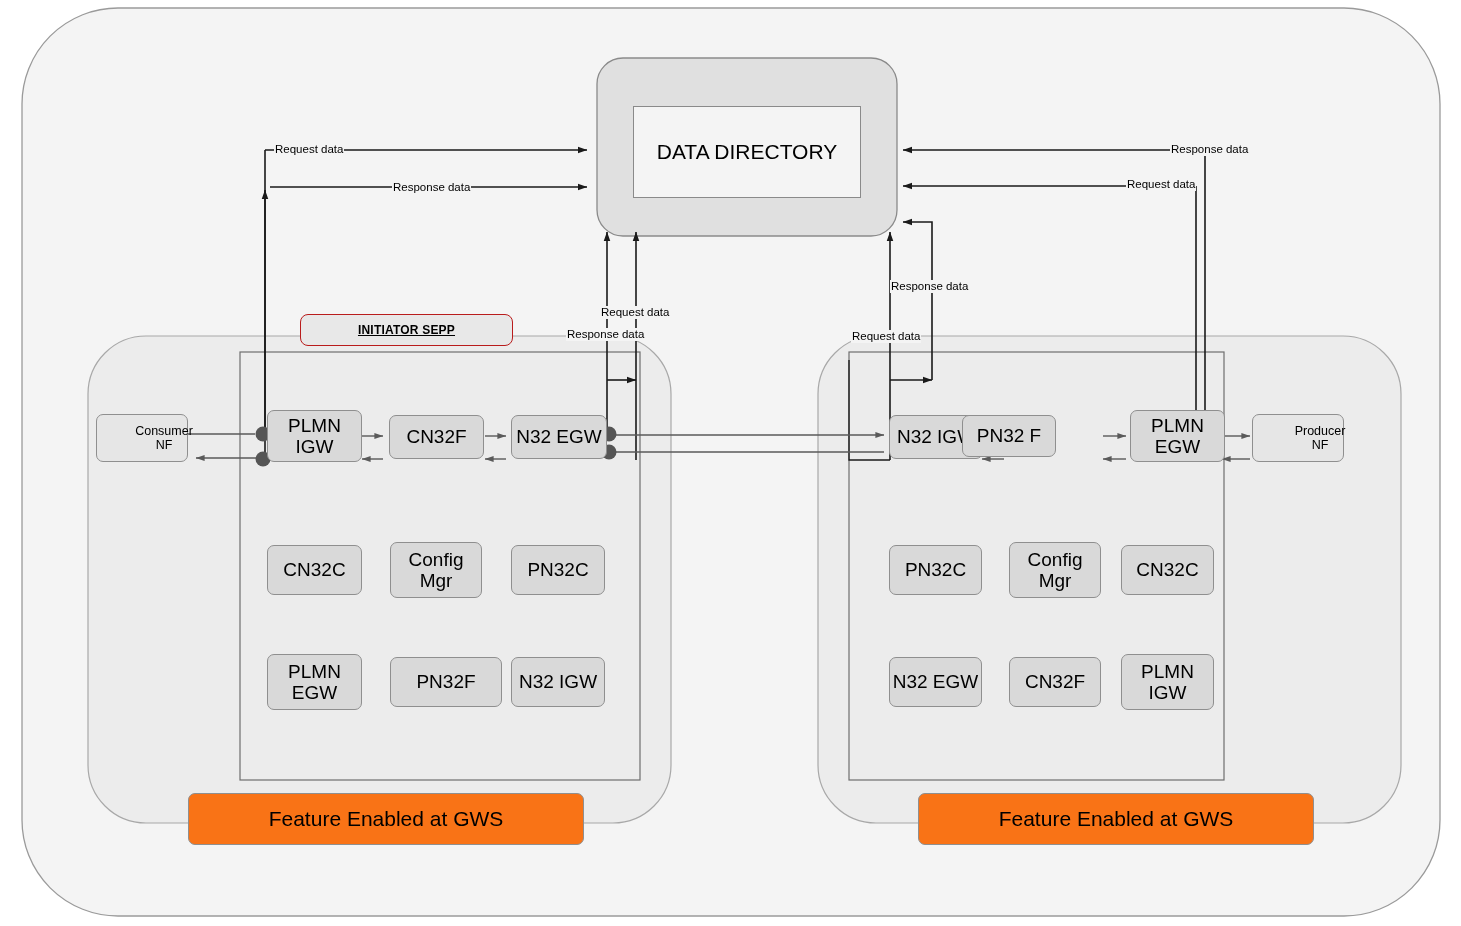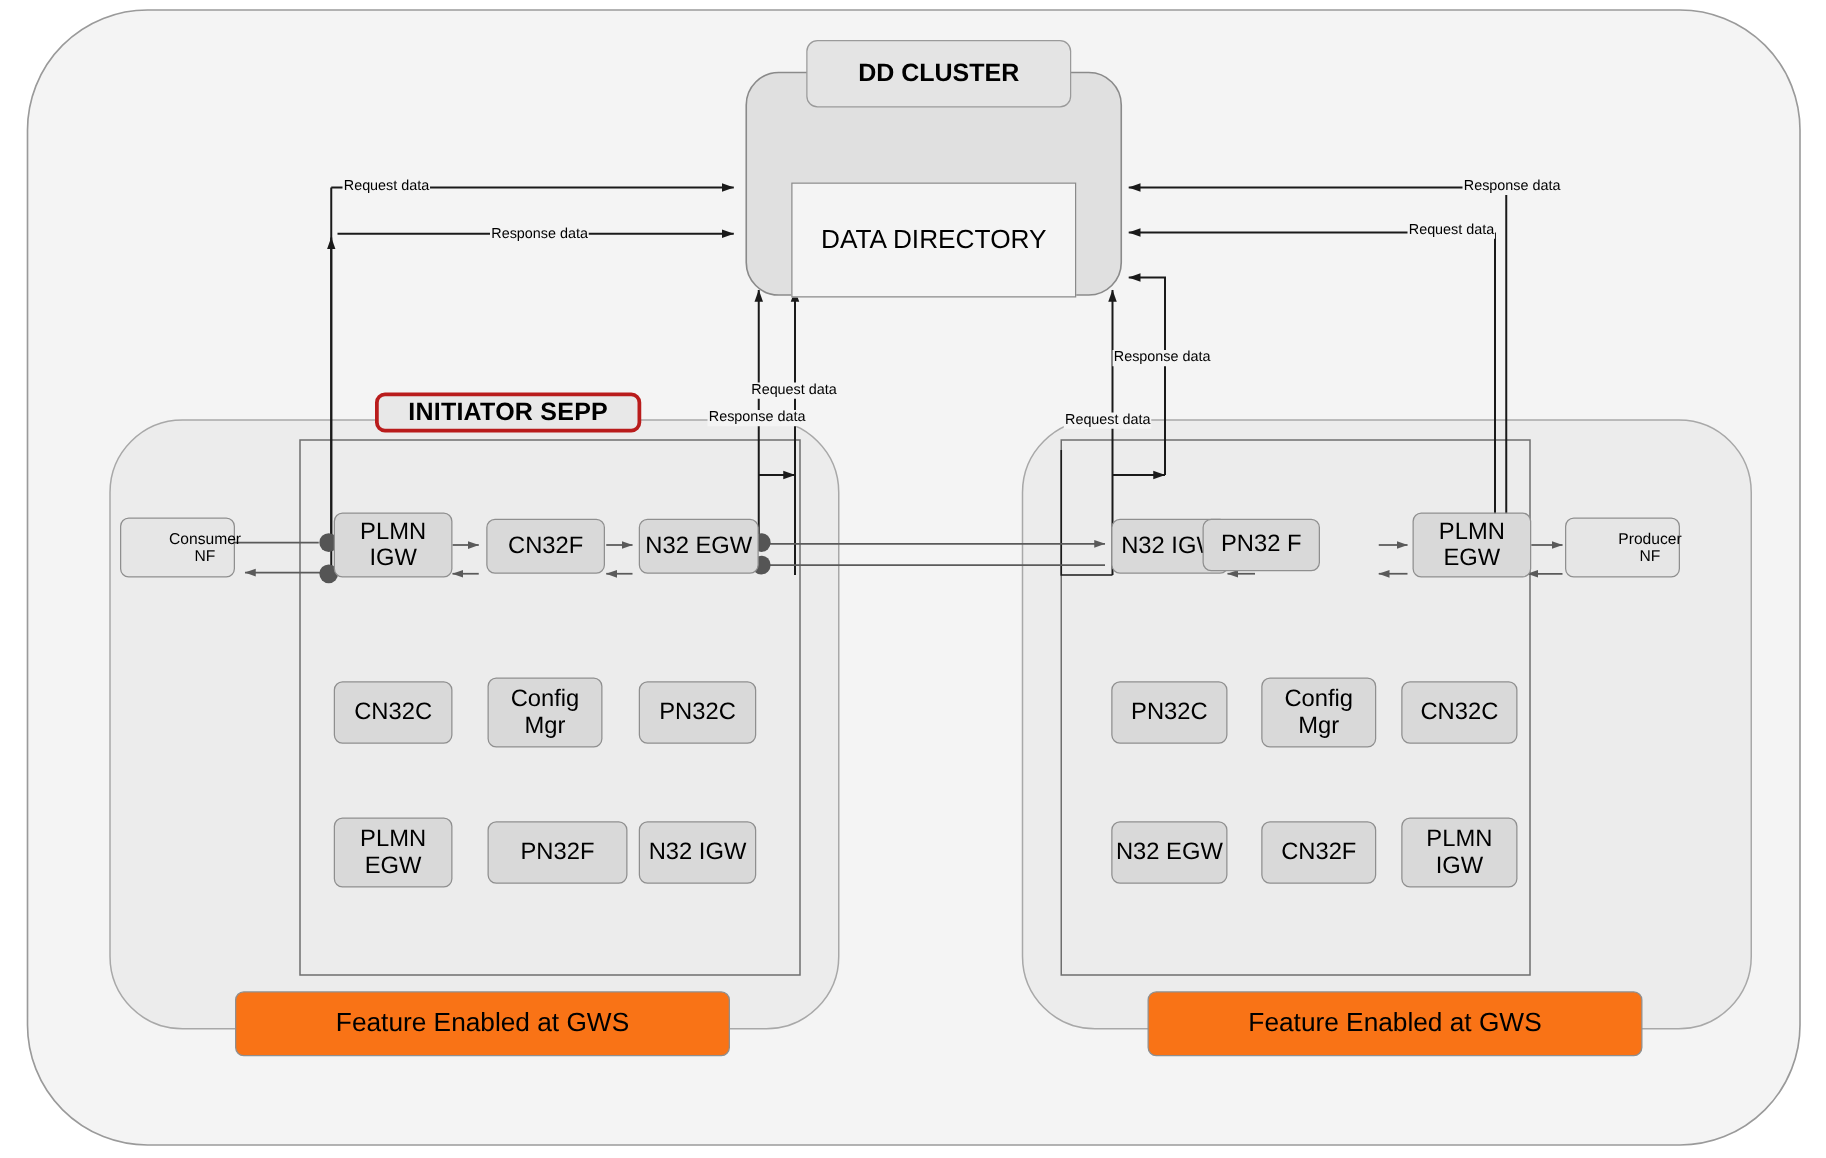--- a/index.html
+++ b/index.html
@@ -8,22 +8,22 @@
   svg#canvas{position:absolute;left:0;top:0;width:1461px;height:926px;}
 
   .nodeBox{position:absolute;box-sizing:border-box;display:flex;align-items:center;
            justify-content:center;text-align:center;line-height:1.12;
            border:1px solid #8f8f8f;border-radius:7px;background:#d9d9d9;color:#000;}
   .nodeBox.nf{background:#e6e6e6;font-size:12.5px;padding-left:44px;}
   .nodeBox.main{font-size:19px;}
   .nodeBox.grid{font-size:19px;}
 
   .sepTitle{position:absolute;box-sizing:border-box;display:flex;align-items:center;
-            justify-content:center;border:3px solid #b91c1c;border-radius:8px;
-            background:#e8e8e8;font-size:20px;font-weight:bold;letter-spacing:.2px;color:#000;}
+            justify-content:center;border:1px solid #b91c1c;border-radius:8px;
+            background:#e8e8e8;font-size:12px;font-weight:bold;letter-spacing:.2px;color:#000;text-decoration:underline;}
 
   .ddTitle{position:absolute;box-sizing:border-box;display:flex;align-items:center;
            justify-content:center;border:1px solid #9a9a9a;border-radius:9px;
            background:#e4e4e4;font-size:20px;font-weight:bold;color:#000;}
 
   .ddDir{position:absolute;box-sizing:border-box;display:flex;align-items:center;
          justify-content:center;border:1px solid #8a8a8a;background:#f4f4f4;
          font-size:21px;color:#000;}
 
   .gwsBanner{position:absolute;box-sizing:border-box;display:flex;align-items:center;
@@ -103,22 +103,21 @@
     <path d="M1126,459 L1103,459" fill="none" stroke="#5a5a5a" stroke-width="1.4" marker-end="url(#arrGray)"></path>
     <path d="M1225,436 L1250,436" fill="none" stroke="#5a5a5a" stroke-width="1.4" marker-end="url(#arrGray)"></path>
     <path d="M1250,459 L1222,459" fill="none" stroke="#5a5a5a" stroke-width="1.4" marker-end="url(#arrGray)"></path>
 
     <circle cx="263" cy="434" r="7.5" fill="#555555"></circle>
     <circle cx="263" cy="459" r="7.5" fill="#555555"></circle>
     <circle cx="609" cy="434" r="7.5" fill="#555555"></circle>
     <circle cx="609" cy="452" r="7.5" fill="#555555"></circle>
   </svg>
 
-  <div class="ddTitle" style="left:645px;top:32px;width:212px;height:54px;">DD CLUSTER</div>
-  <div class="ddDir" style="left:633px;top:106px;width:228px;height:92px;margin-top:40px;">DATA DIRECTORY</div>
+  <div class="ddDir" style="left:633px;top:106px;width:228px;height:92px;">DATA DIRECTORY</div>
 
   <div class="sepTitle" style="left:300px;top:314px;width:213px;height:32px;">INITIATOR SEPP</div>
 
   <div class="nodeBox nf" style="left:96px;top:414px;width:92px;height:48px;">Consumer NF</div>
   <div class="nodeBox nf" style="left:1252px;top:414px;width:92px;height:48px;">Producer NF</div>
 
   <div class="nodeBox main" style="left:267px;top:410px;width:95px;height:52px;">PLMN IGW</div>
   <div class="nodeBox main" style="left:389px;top:415px;width:95px;height:44px;">CN32F</div>
   <div class="nodeBox main" style="left:511px;top:415px;width:96px;height:44px;">N32 EGW</div>
 

